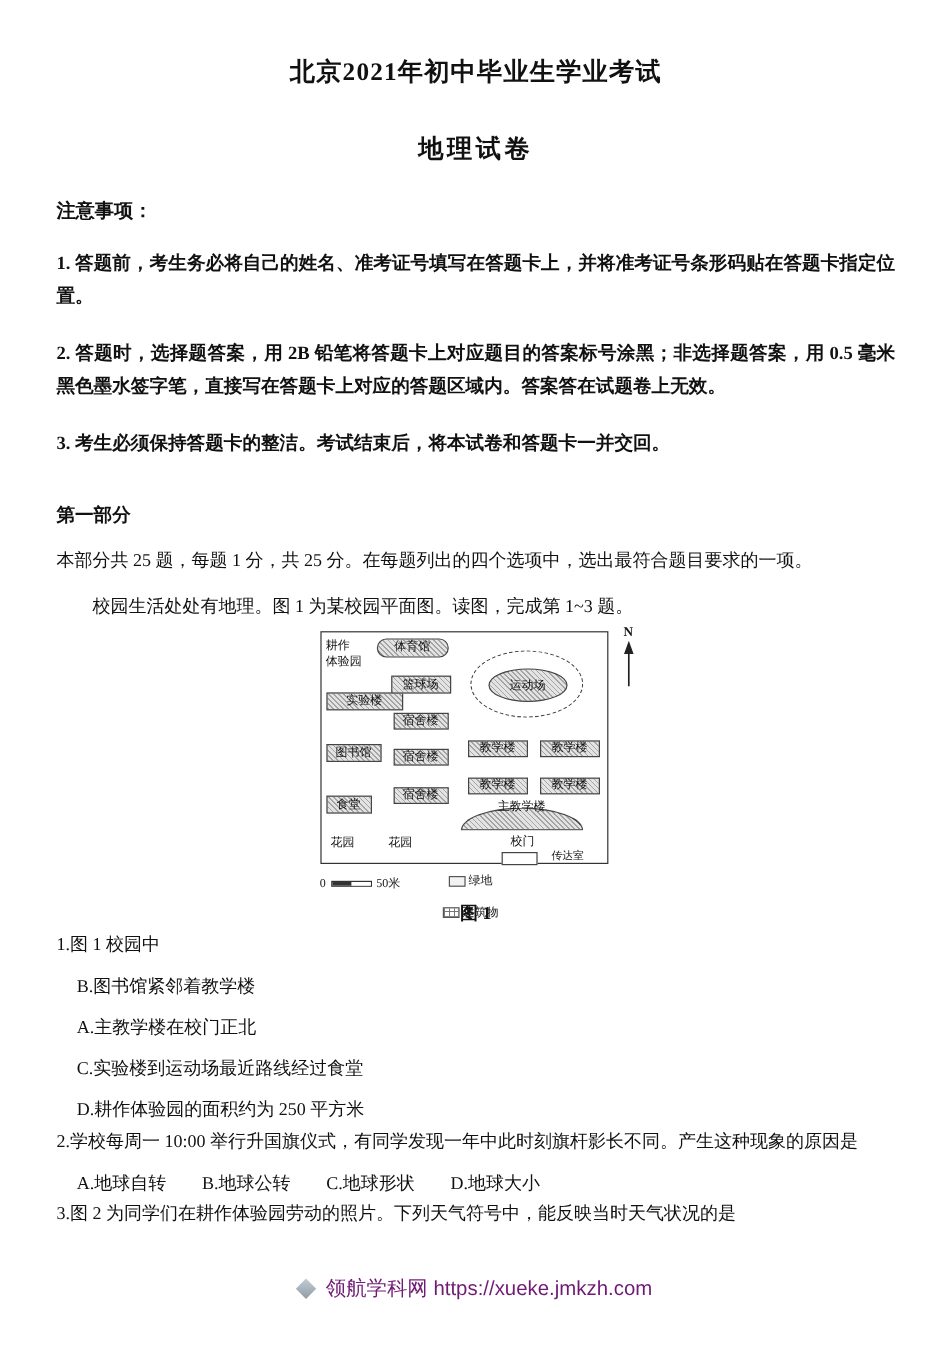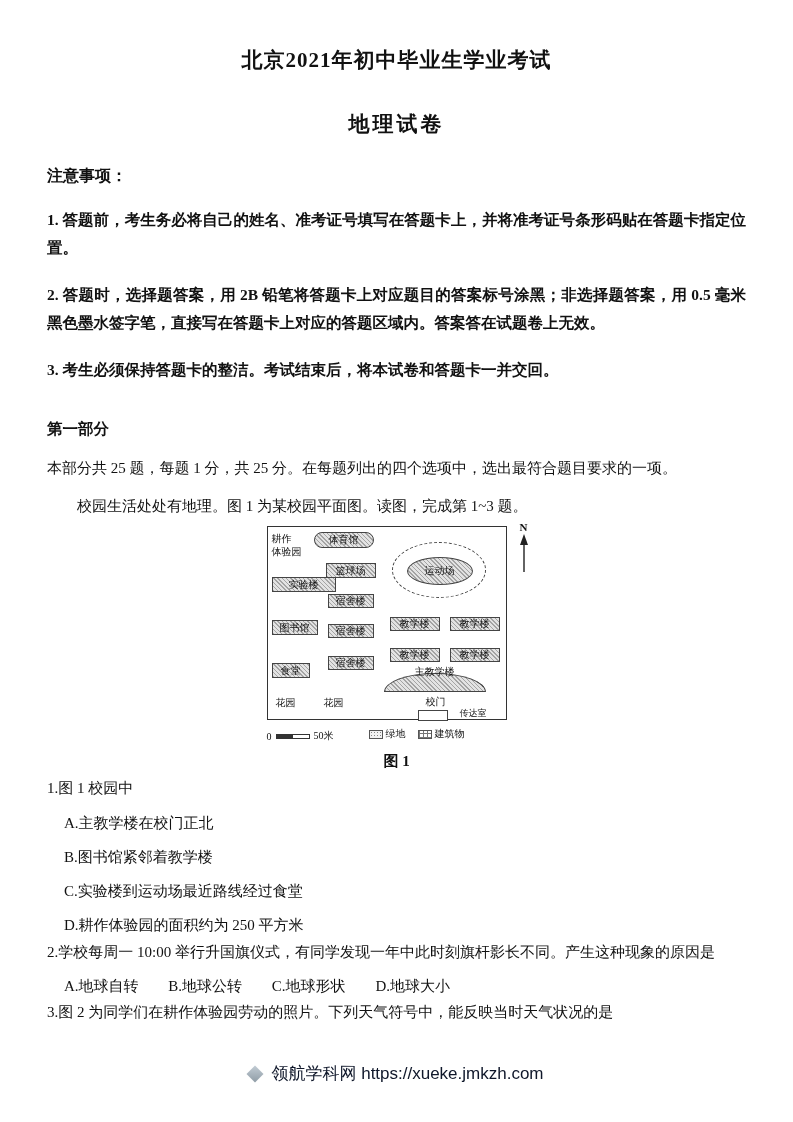--- a/index.html
+++ b/index.html
@@ -51,21 +51,21 @@
     background-image:repeating-linear-gradient(45deg, rgba(0,0,0,.28) 0 1px, transparent 1px 3px);
     font-size:10px; display:flex; align-items:flex-end; justify-content:center; padding-bottom:12px; white-space:nowrap;
   }
   .gate-box { position:absolute; left:150px; top:183px; width:30px; height:11px; background:#fff; border:1px solid #444; }
   .north { position:absolute; left:254px; top:-4px; width:18px; height:52px; text-align:center; }
   .north-n { font-size:11px; font-weight:bold; line-height:1; }
   .scale { position:absolute; left:6px; top:203px; display:flex; align-items:center; gap:4px; font-size:10px; }
   .scale-bar { width:34px; height:5px; border:1px solid #333; display:flex; }
   .scale-bar .seg-a { flex:1; background:#333; }
   .scale-bar .seg-b { flex:1; background:#fff; }
-  .legend { position:absolute; left:108px; top:201px; display:flex; align-items:center; gap:12px; font-size:10px; }
+  .legend { position:absolute; left:108px; top:201px; display:flex; align-items:center; gap:12px; font-size:10px;flex-direction:column; }
   .legend-item { display:flex; align-items:center; gap:3px; }
   .swatch { width:14px; height:9px; border:1px solid #555; display:inline-block; }
   .swatch-green {
     background-color:#f2f2f2;
     background-image:radial-gradient(rgba(0,0,0,.45) 22%, transparent 23%);
     background-size:3px 3px;
   }
   .swatch-bldg {
     background-color:#fff;
     background-image:repeating-linear-gradient(0deg, #777 0 1px, transparent 1px 4px),
@@ -76,21 +76,21 @@
   
   .q-stem { margin-top:4px; font-size:15px; line-height:1.6; }
   .q-option { margin-top:13px; margin-left:17px; font-size:15px; line-height:1.4; }
   .q-options-inline { margin-top:13px; margin-left:17px; font-size:15px; }
   .q-options-inline span { margin-right:26px; }
 
   
   .footer {
     position:absolute; left:0; top:1062px; width:100%;
     display:flex; align-items:center; justify-content:center; gap:10px;
-    color:#0f172a; font-size:17px;
+    color:#701a75; font-size:17px;
     font-family:"Liberation Sans","DejaVu Sans",sans-serif;
   }
   .wm-logo {
     width:12px; height:12px; display:inline-block;
     background:linear-gradient(135deg,#c2ccd4,#8f9ca6);
     transform:rotate(45deg);
   }
 </style>
 </head>
 <body>
@@ -169,22 +169,22 @@
       <span class="legend-item">
         <span class="swatch swatch-bldg"></span>
         <span>建筑物</span>
       </span>
     </div>
 
     <div class="fig-caption">图 1</div>
   </div>
 
   <p class="q-stem">1.图 1 校园中</p>
+  <p class="q-option">B.图书馆紧邻着教学楼</p>
   <p class="q-option">A.主教学楼在校门正北</p>
-  <p class="q-option">B.图书馆紧邻着教学楼</p>
   <p class="q-option">C.实验楼到运动场最近路线经过食堂</p>
   <p class="q-option">D.耕作体验园的面积约为 250 平方米</p>
 
   <p class="q-stem">2.学校每周一 10:00 举行升国旗仪式，有同学发现一年中此时刻旗杆影长不同。产生这种现象的原因是</p>
   <p class="q-options-inline">
     <span>A.地球自转</span>
     <span>B.地球公转</span>
     <span>C.地球形状</span>
     <span>D.地球大小</span>
   </p>

